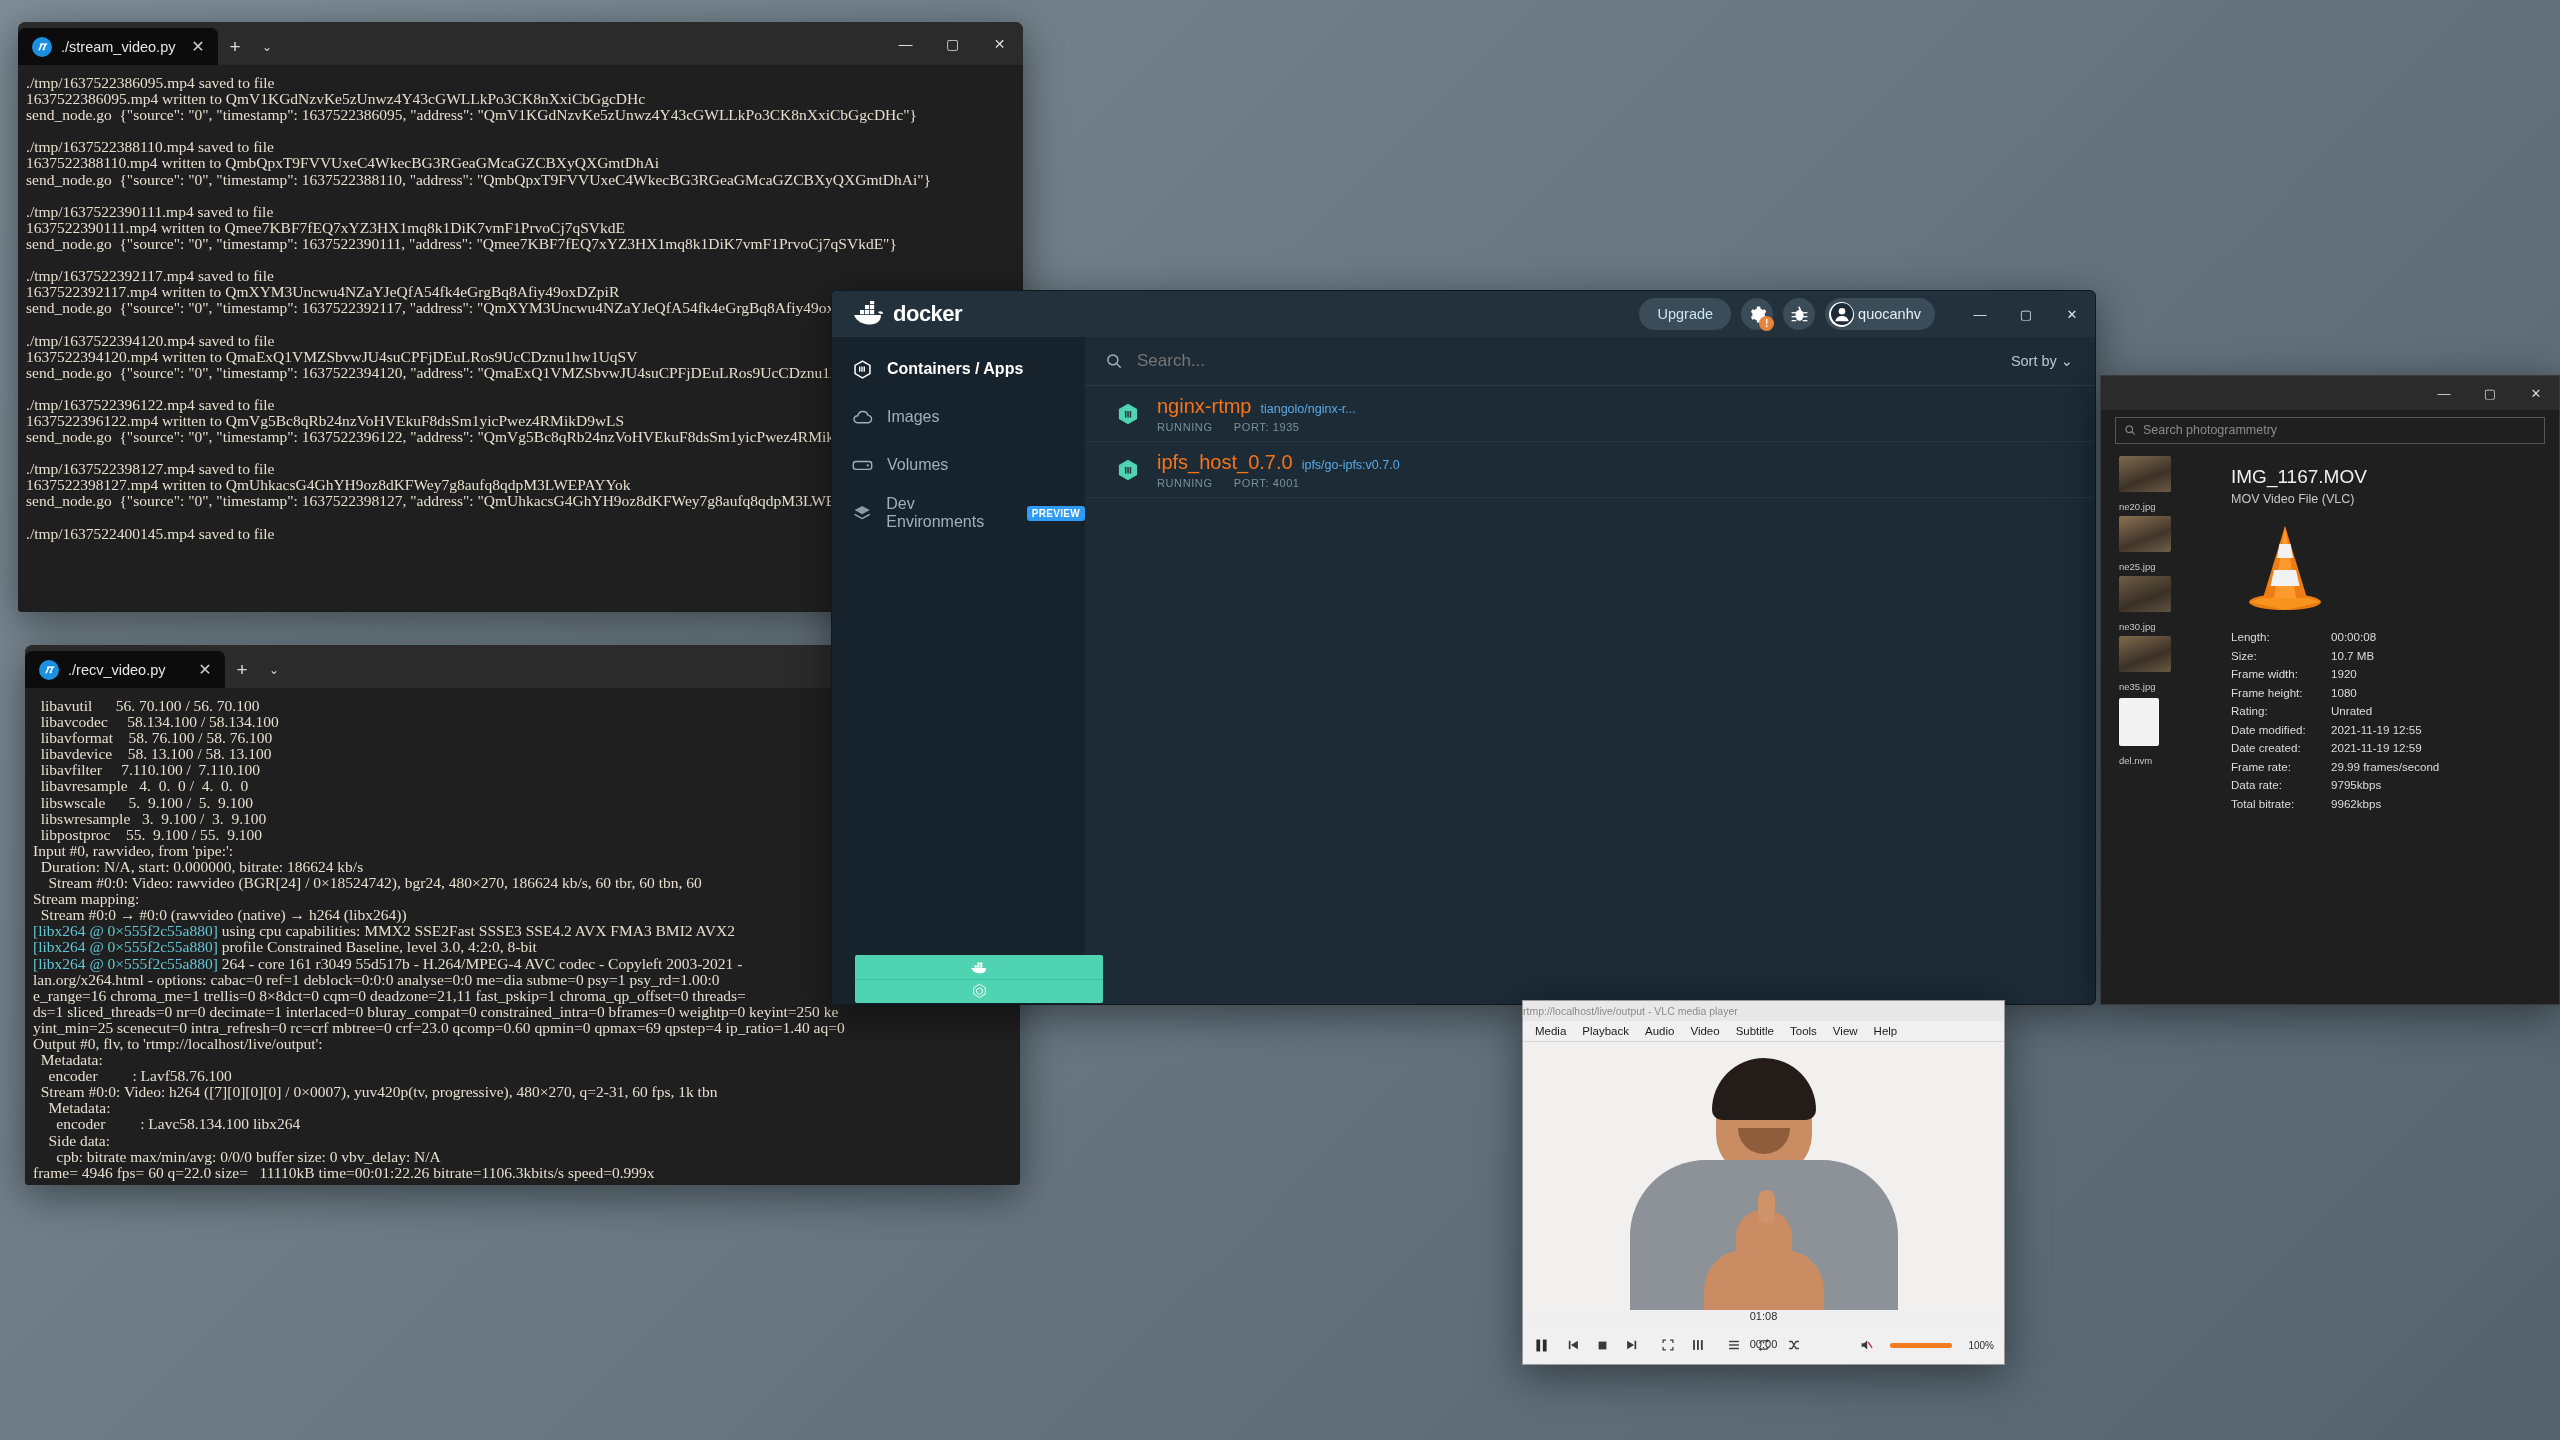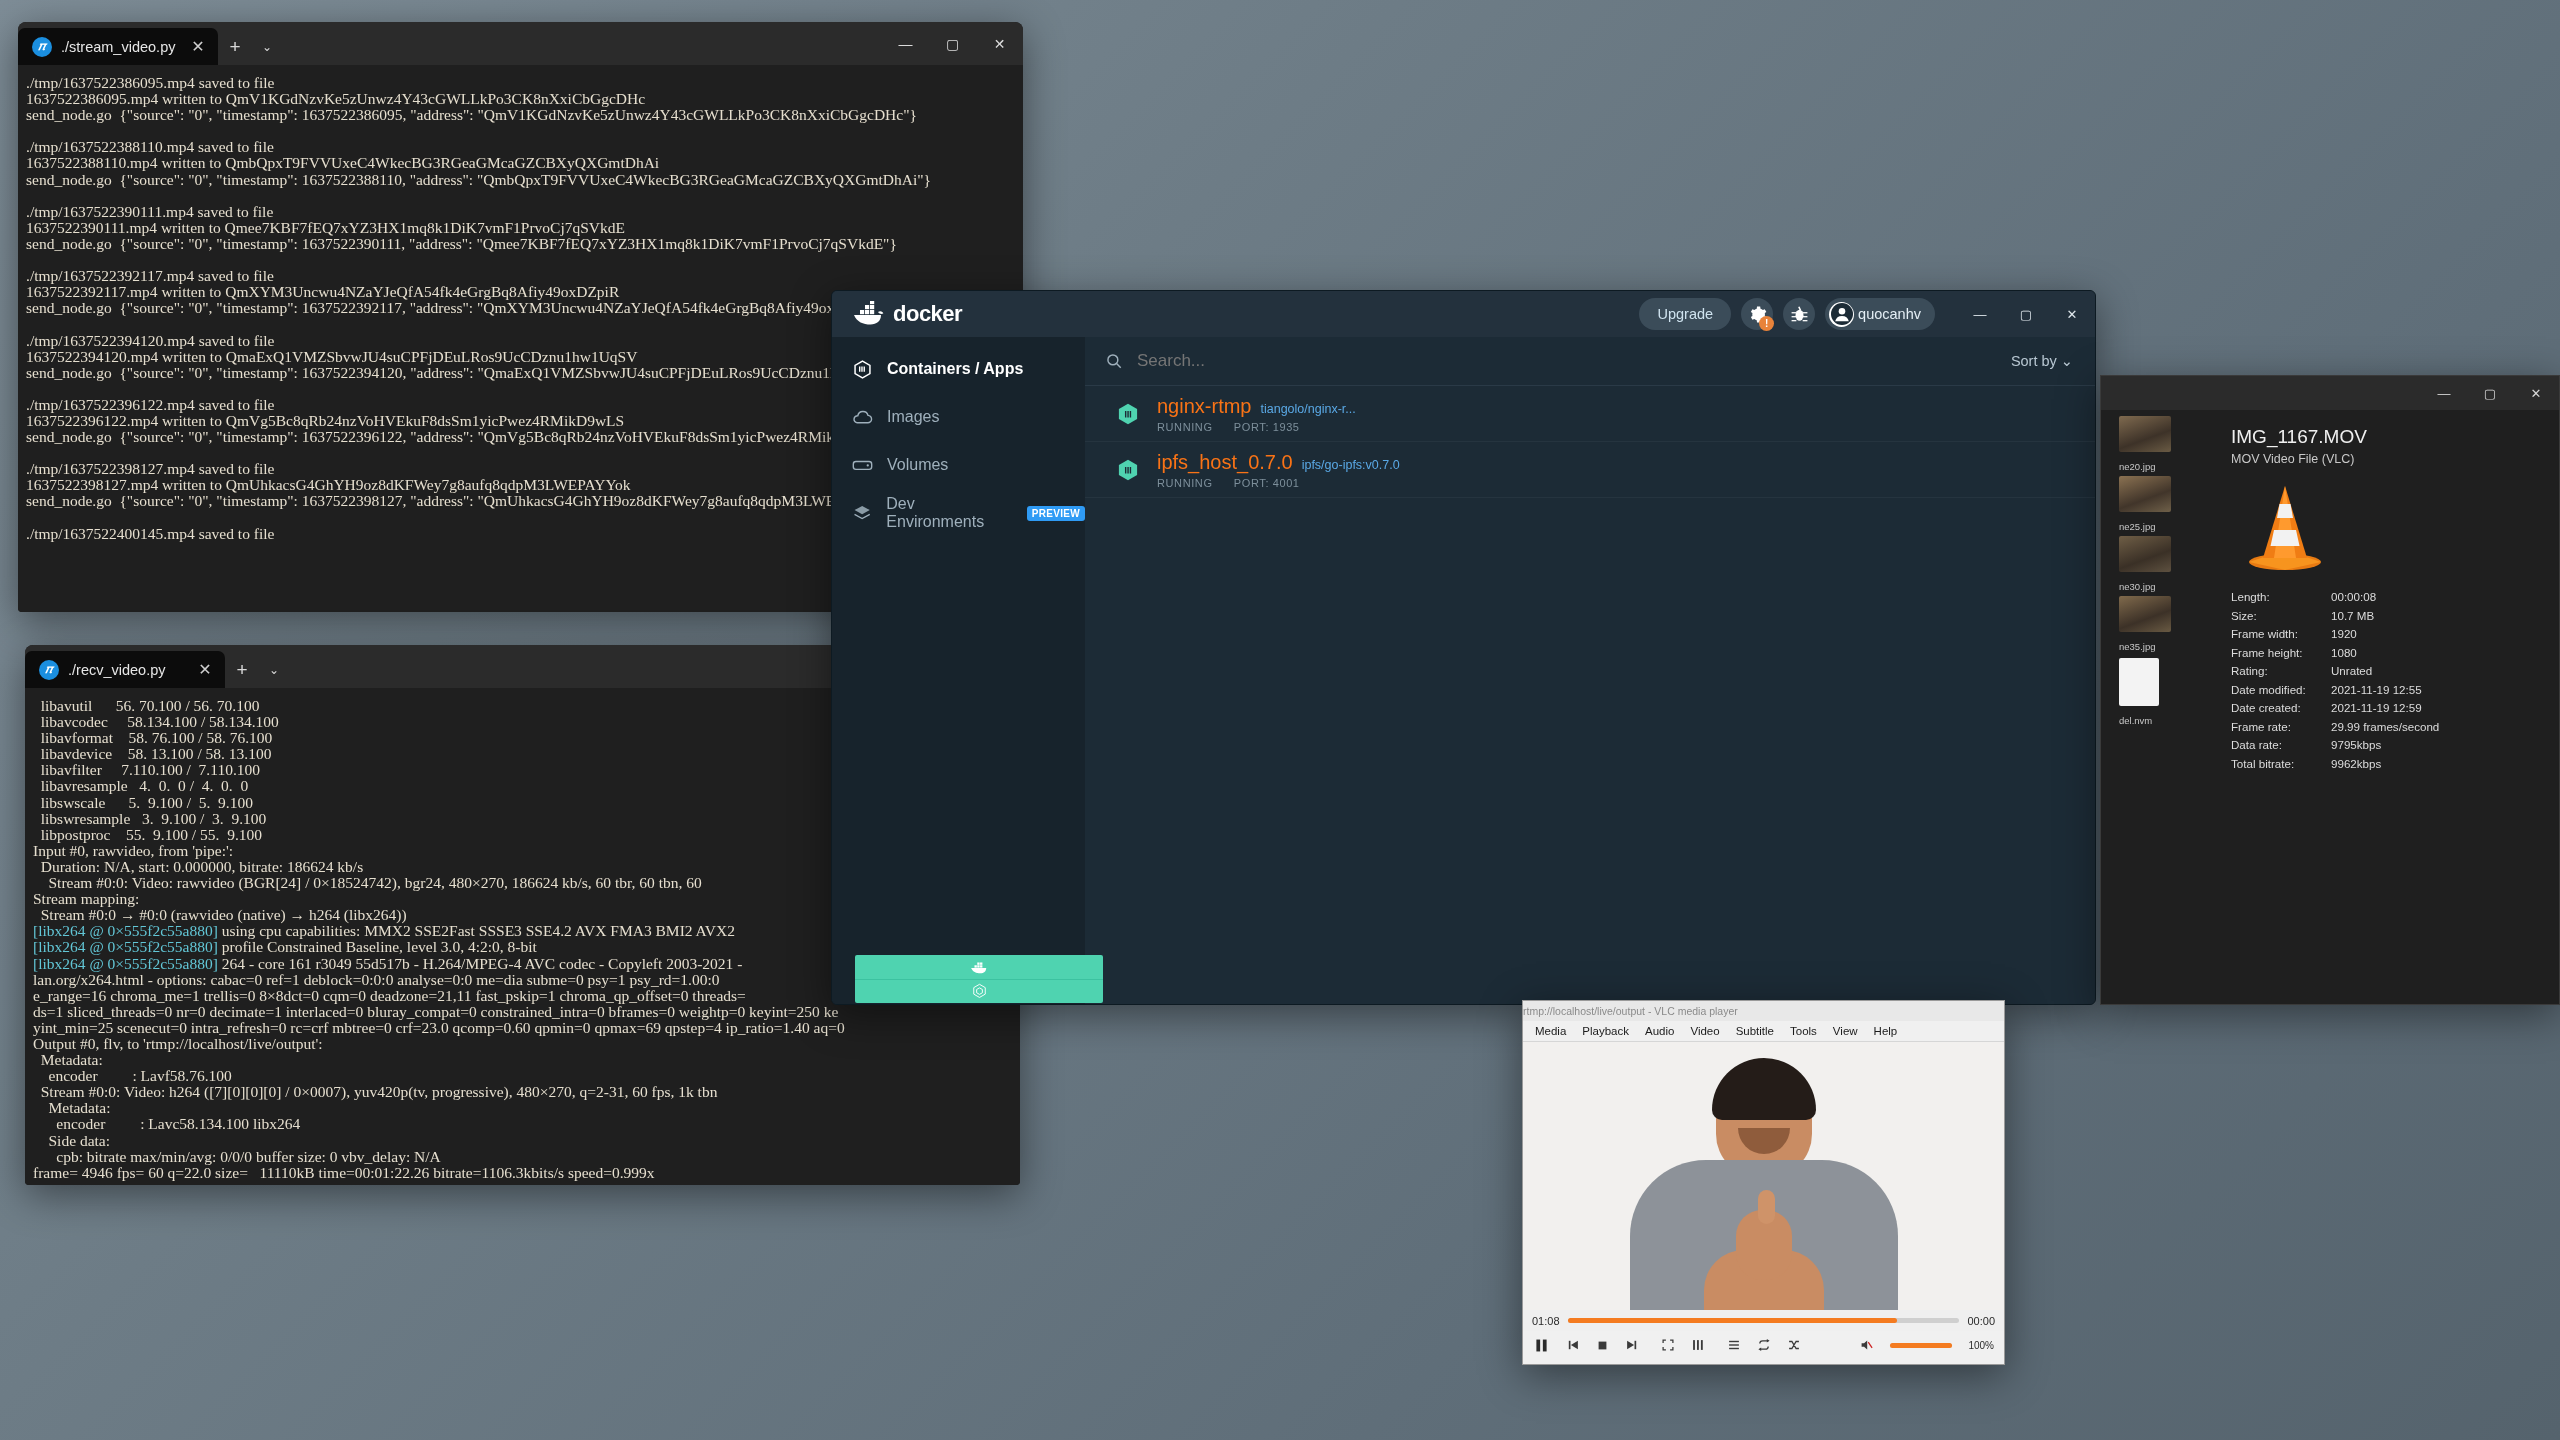--- a/index.html
+++ b/index.html
@@ -119,21 +119,21 @@
   .vlc { background: #f0f0f0; border: 1px solid #9a9a9a; overflow: hidden; }
   .vlc-title { height: 20px; background: #e8e8e8;
     display: flex; align-items: center; 
     font-size: 10.5px; color: #3a3a3a; position: relative; }
   .vlc-menu { height: 21px; background: #f0f0f0; display: flex; align-items: center;
     gap: 16px; padding-left: 12px; font-size: 11.5px; color: #1b1b1b;
     border-bottom: 1px solid #d6d6d6; }
   .vlc-menu span { cursor: pointer; }
   .vlc-video { background: #000; position: relative; overflow: hidden; }
   .vlc-seek-row { height: 21px; background: #efefef; display: flex; align-items: center;
-    gap: 8px; padding: 0 9px; font-size: 11px; color: #2a2a2a; }
+    gap: 8px; padding: 0 27px; font-size: 11px; color: #2a2a2a; flex-direction: column; }
   .vlc-seek { flex: 1; height: 5px; background: #cfcfcf; border-radius: 3px; position: relative; }
   .vlc-seek-fill { position: absolute; left: 0; top: 0; bottom: 0; background: #f47b20;
     border-radius: 3px; width: 84%; }
   .vlc-ctrl-row { height: 28px; background: #f0f0f0; display: flex; align-items: center;
     gap: 16px; padding: 0 10px; color: #2b2b2b; font-size: 13px; }
   .vlc-btn { cursor: pointer; display: flex; align-items: center; }
   .vlc-vol { width: 62px; height: 5px; background: #cfcfcf; border-radius: 3px;
     position: relative; }
   .vlc-vol-fill { position: absolute; left: 0; top: 0; bottom: 0; width: 100%;
     background: #f47b20; border-radius: 3px; }
@@ -372,20 +372,29 @@
       </svg>
     </div>
   </div>
 
   <div class="win explorer" style="left:2100px; top:375px; width:460px; height:630px;">
     <div class="exp-titlebar">
       <div class="exp-winbtn">—</div>
       <div class="exp-winbtn">▢</div>
       <div class="exp-winbtn">✕</div>
     </div>
+    <div class="exp-searchbar-row">
+      <div class="exp-search">
+        <svg width="12" height="12" viewBox="0 0 24 24">
+          <circle cx="10.5" cy="10.5" r="6.6" fill="none" stroke="#8a8a8a" stroke-width="2.2"></circle>
+          <line x1="15.4" y1="15.4" x2="21" y2="21" stroke="#8a8a8a" stroke-width="2.2"></line>
+        </svg>
+        <span>Search photogrammetry</span>
+      </div>
+    </div>
     <div class="exp-body">
       <div class="thumbs">
         <div>
           <div class="thumb" style="background:linear-gradient(160deg,#7f6a4f,#3d3228 60%,#6a5b44);"></div>
           <div class="thumb-label">ne20.jpg</div>
         </div>
         <div style="margin-top:4px;">
           <div class="thumb" style="background:linear-gradient(160deg,#8b7252,#41352a 60%,#6f6049);"></div>
           <div class="thumb-label">ne25.jpg</div>
         </div>

